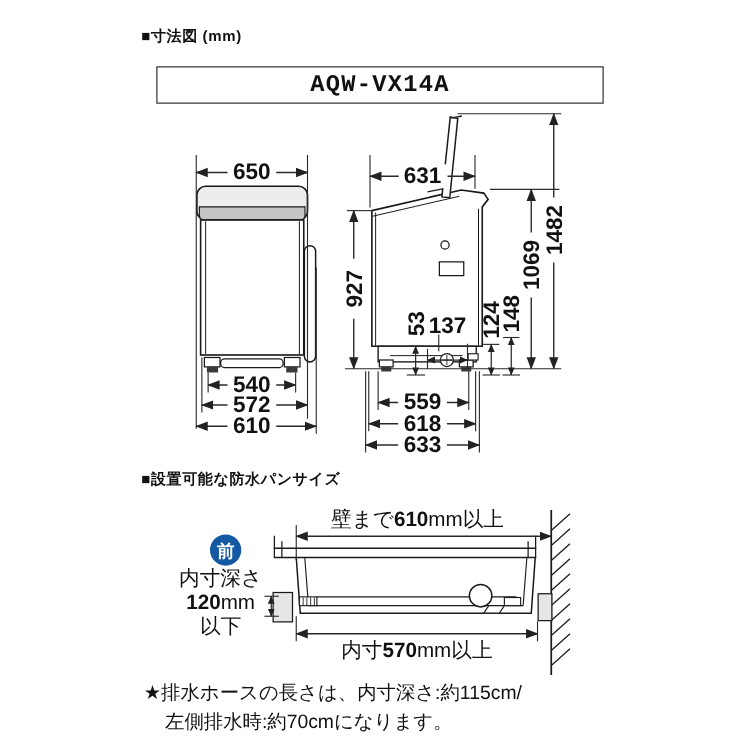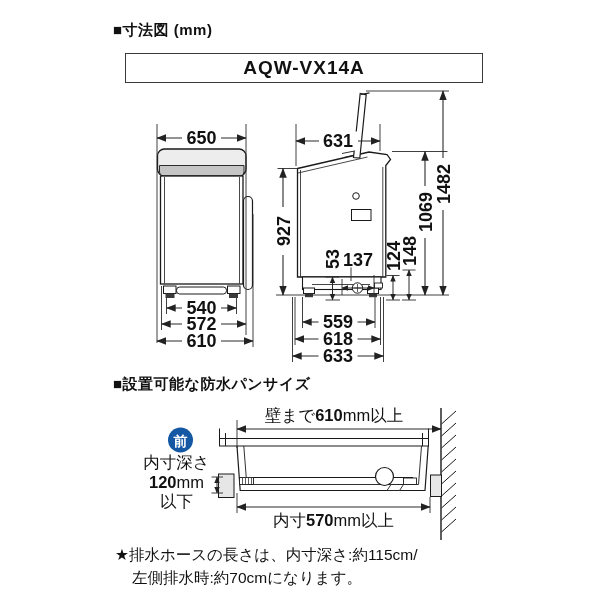--- a/index.html
+++ b/index.html
@@ -1,23 +1,23 @@
 <!DOCTYPE html>
 <html><head>
 <meta charset="utf-8">
 <style>
   html,body{margin:0;padding:0;background:#fff;}
   .canvas{position:relative;width:600px;height:600px;background:#fff;overflow:hidden;
           font-family:"Liberation Sans","DejaVu Sans",sans-serif;color:#111;}
   .canvas > svg{position:absolute;left:0;top:0;}
-  .sec-title{position:absolute;left:113px;font-size:15px;font-weight:700;letter-spacing:.5px;white-space:nowrap;}
+  .sec-title{position:absolute;left:113px;font-size:12px;font-weight:700;letter-spacing:.5px;white-space:nowrap;}
   .t1{top:21px;}
   .t2{top:375px;}
   .model-box{position:absolute;left:125px;top:53px;width:356px;height:28px;border:1.6px solid #3a3a3a;
-             display:flex;align-items:center;justify-content:center;}
+             display:flex;align-items:center;justify-content:center;font-family:Liberation Mono, monospace;}
   .model-box span{font-size:19px;font-weight:700;letter-spacing:1px;}
   .note{position:absolute;left:115px;top:543px;font-size:15.5px;line-height:1.5;white-space:nowrap;}
   .note .note2{padding-left:17px;}
   text{font-family:"Liberation Sans","DejaVu Sans",sans-serif;fill:#111;}
   .dimnum{font-size:18px;font-weight:700;}
   .jp{font-size:16.5px;}
   .jpb{font-weight:700;}
   .badge-t{font-size:14px;font-weight:700;fill:#fff;}
   line,path,rect.shape,circle{vector-effect:non-scaling-stroke;}
 </style>

